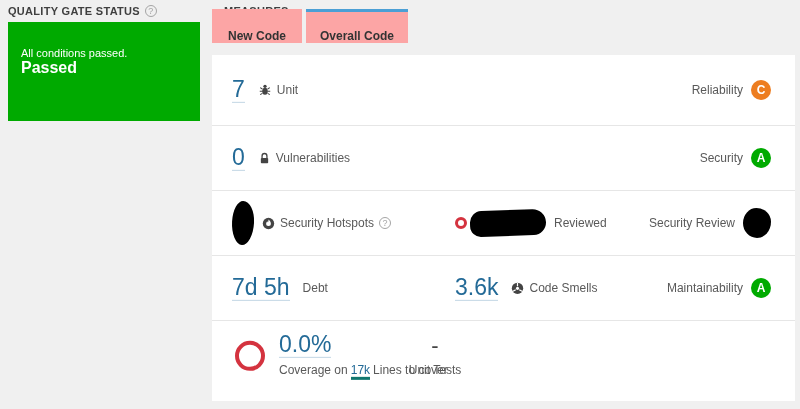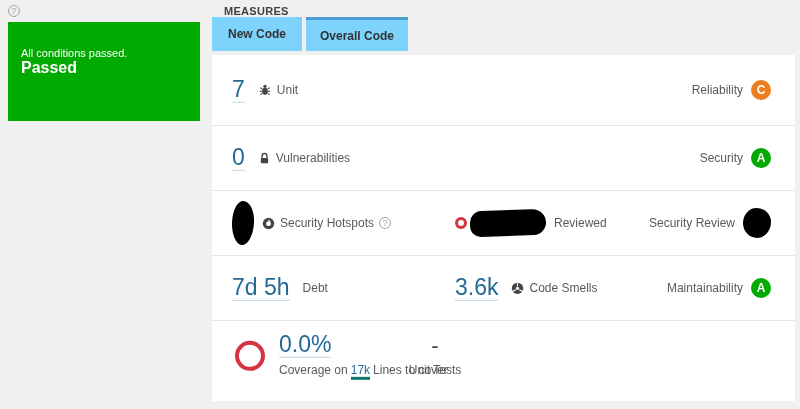--- a/index.html
+++ b/index.html
@@ -11,21 +11,21 @@
   #measures-title{ left:224px; top:5px; }
 
   .help-icon{ width:12px; height:12px; border-radius:50%; border:1px solid #a5a5a5; color:#a5a5a5; font-size:9px; font-weight:400; line-height:10px; text-align:center; display:inline-block; }
 
   
   #qg-panel{ position:absolute; left:8px; top:22px; width:192px; height:99px; background:#00aa00; color:#fff; padding:14px 13px; }
   #qg-status{ font-size:16px; font-weight:700; }
   #qg-message{ font-size:11px; margin-top:11px; }
 
   
-  .tab{ position:absolute; top:17px; height:34px; background:#7dd3fc; font-size:12px; font-weight:700; color:#333; display:flex; align-items:center; justify-content:center; cursor:pointer; }
+  .tab{ position:absolute; top:9px; height:34px; background:#fca5a5; font-size:12px; font-weight:700; color:#333; display:flex; align-items:flex-end; justify-content:center; cursor:pointer; }
   #tab-new-code{ left:212px; width:90px; }
   #tab-overall-code{ left:306px; width:102px; border-top:3px solid #4b9fd5; }
 
   
   #measures-panel{ position:absolute; left:212px; top:55px; width:583px; height:346px; background:#fff; }
   .m-row{ position:absolute; left:0; width:583px; }
   .m-row.sep{ border-top:1px solid #e6e6e6; }
   #row-bugs{ top:0; height:70px; }
   #row-vulnerabilities{ top:70px; height:65px; }
   #row-hotspots{ top:135px; height:65px; }
@@ -64,20 +64,21 @@
   .sub-label{ font-size:12px; color:#595959; margin-top:5px; display:flex; gap:3px; white-space:nowrap; }
   .inline-link{ color:#236a97; border-bottom:3px solid #0f766e; cursor:pointer; }
   .center-block{ display:flex; flex-direction:column; align-items:center; }
   .dash-val{ font-size:22px; color:#444; line-height:1.1; }
   .num-underline-fit{ align-self:flex-start; }
 </style>
 </head>
 <body>
 
 <div class="section-title" id="qg-title">
+  <span>QUALITY GATE STATUS</span>
   <span class="help-icon">?</span>
 </div>
 <div id="qg-panel">
   <div id="qg-message">All conditions passed.</div>
   <div id="qg-status">Passed</div>
 </div>
 
 <div class="section-title" id="measures-title">
   <span>MEASURES</span>
 </div>

